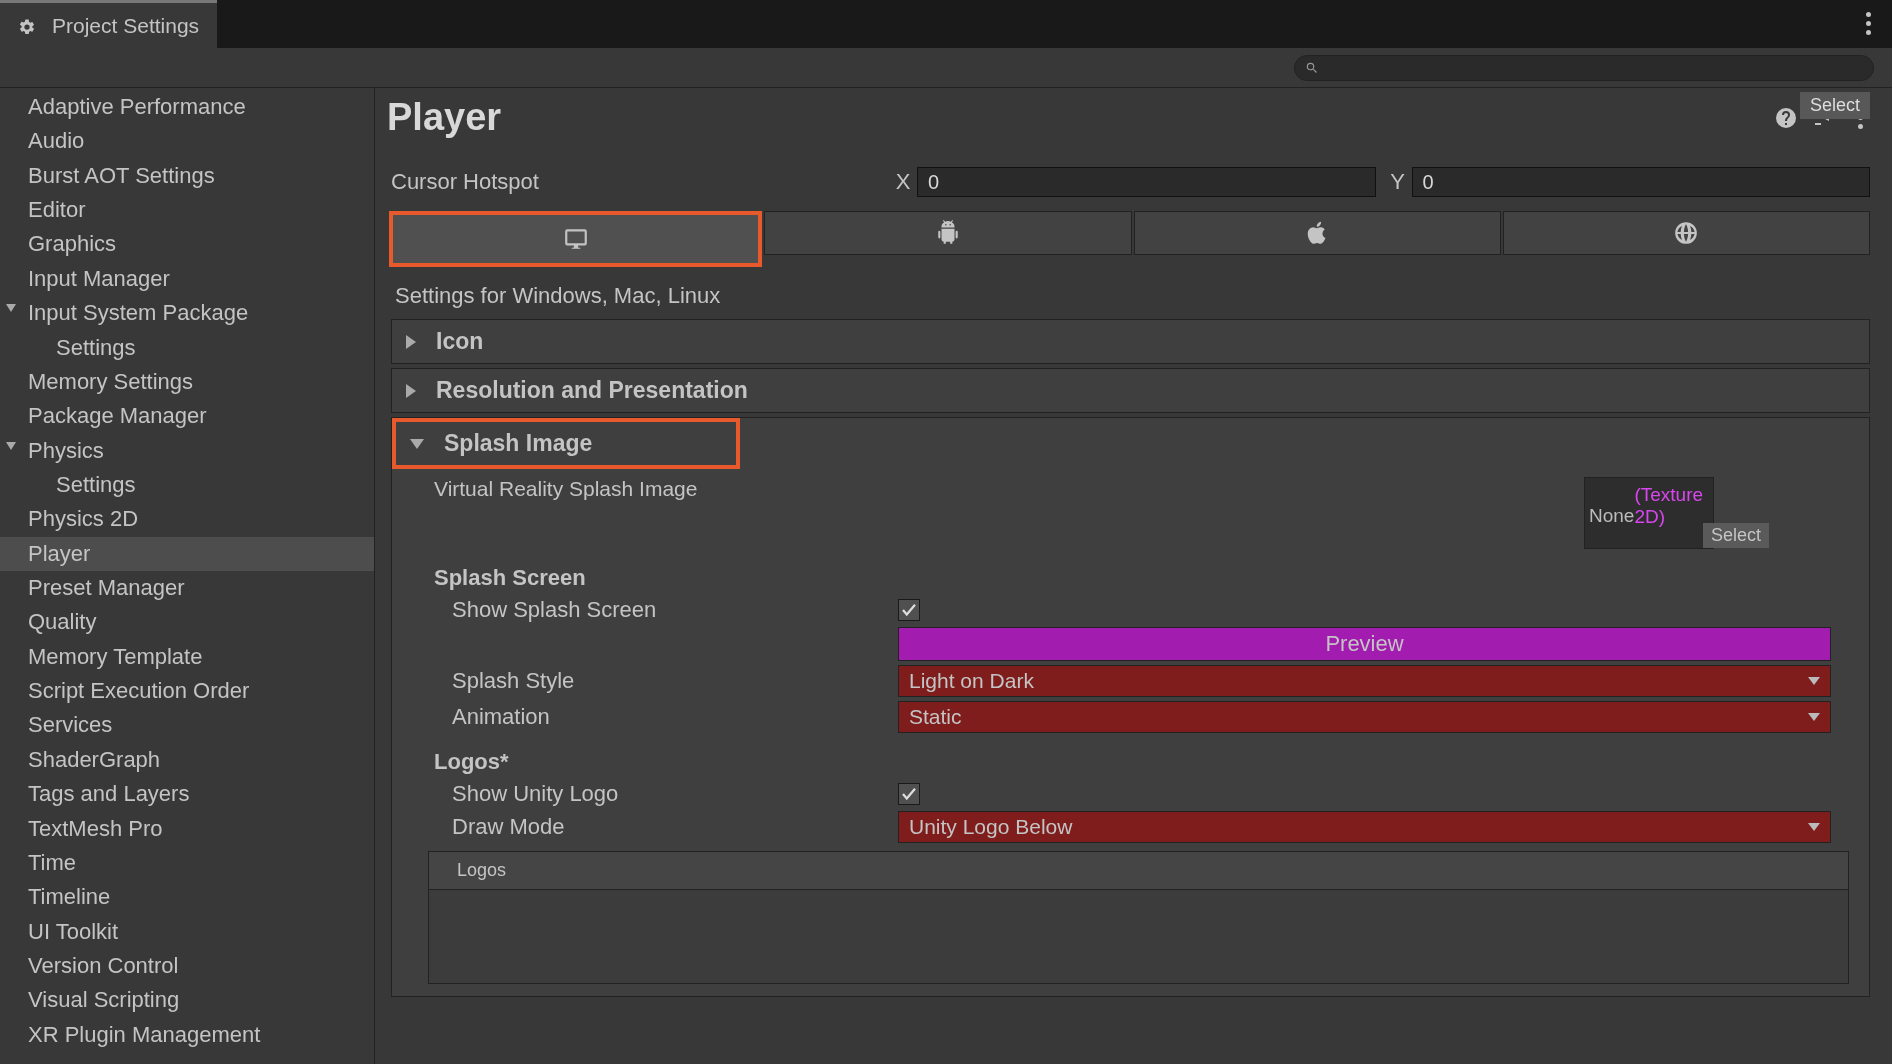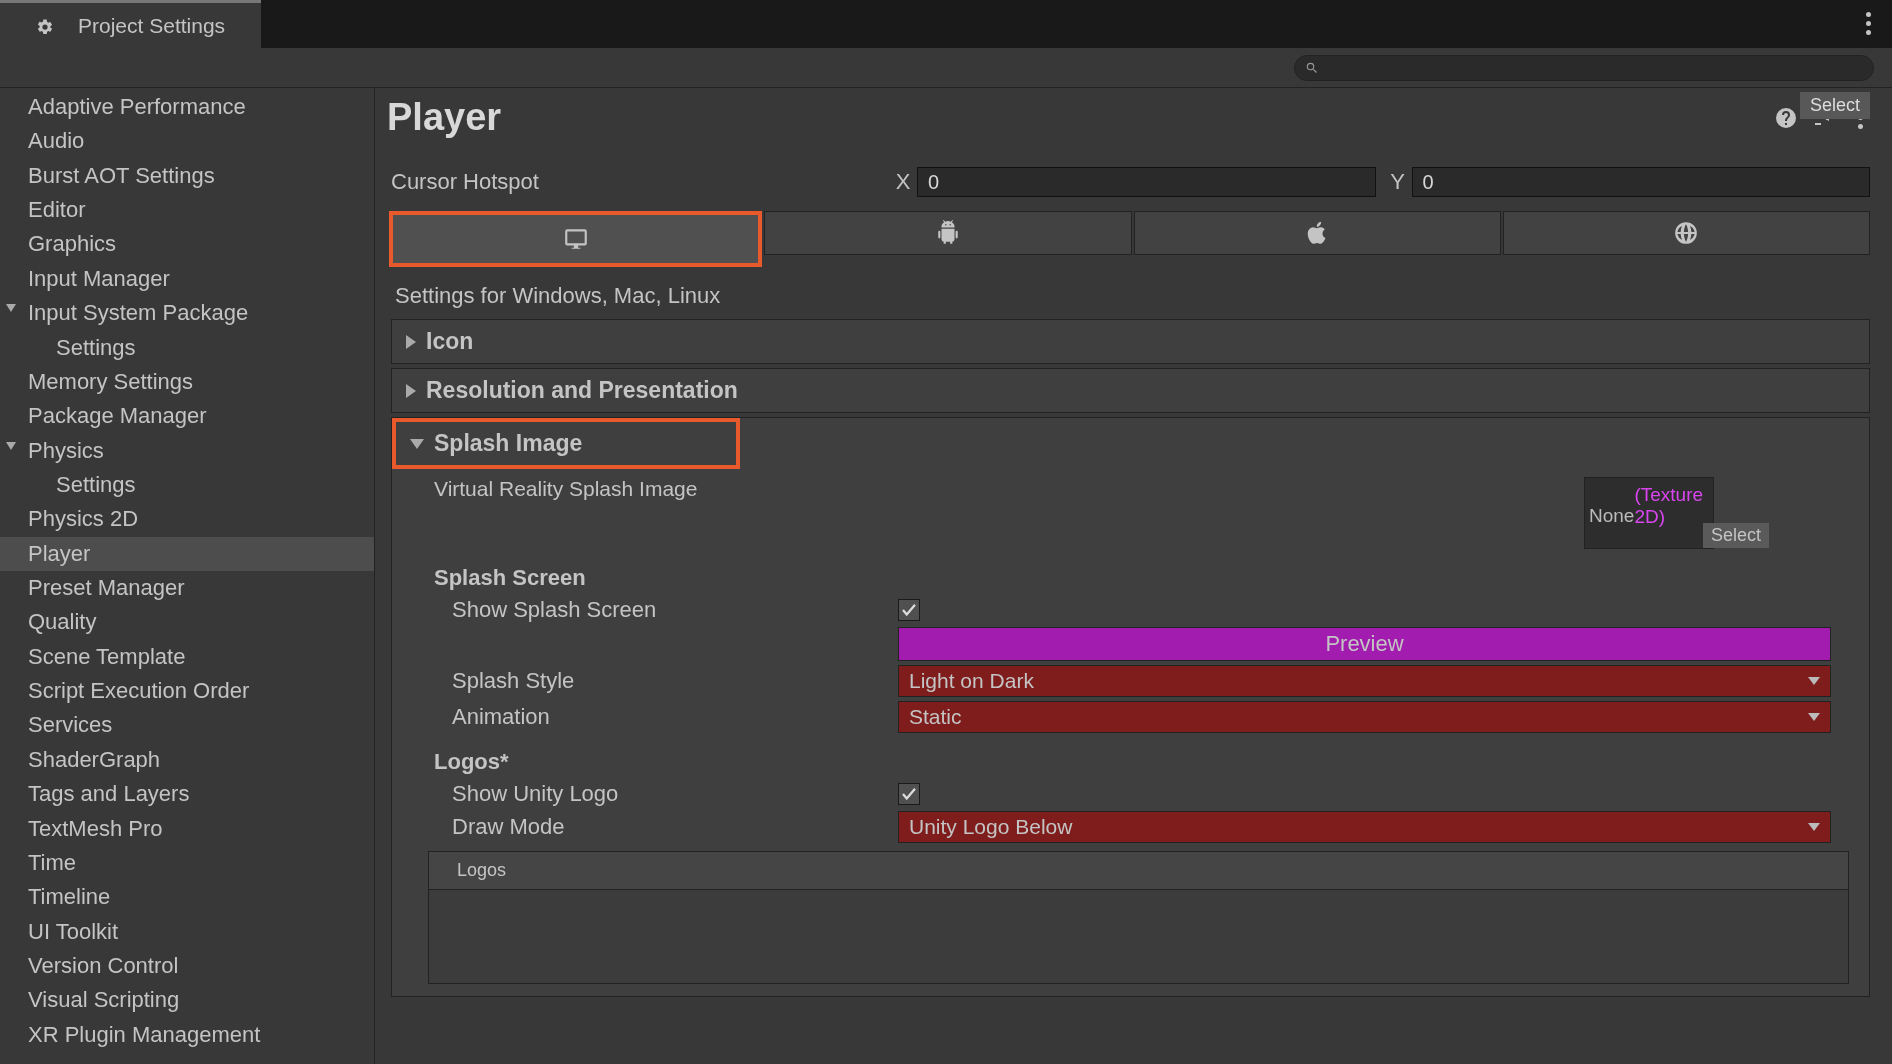--- a/index.html
+++ b/index.html
@@ -19,23 +19,23 @@
   height: 48px;
   display: flex;
   align-items: center;
   position: relative;
 }
 .tab {
   background: #383838;
   height: 48px;
   display: flex;
   align-items: center;
-  padding: 0 36px;
+  padding: 0 18px;
   border-top: 3px solid #191919;
-  gap: 24px;
+  gap: 16px;
 }
 .tab.active { border-top: 3px solid #777; }
 .gear-icon {
   width: 18px; height: 18px;
   display: inline-block;
 }
 .gear-icon svg { width: 100%; height: 100%; fill: #c4c4c4; }
 .kebab-menu {
   position: absolute;
   right: 14px;
@@ -196,21 +196,21 @@
 
 .foldout {
   border: 1px solid #222;
   background: #3f3f3f;
   margin: 4px 0 2px 4px;
 }
 .fold-header {
   display: flex;
   align-items: center;
   padding: 8px 14px;
-  gap: 10px;
+  gap: 20px;
   cursor: pointer;
   font-weight: bold;
   font-size: 23px;
 }
 .fold-header .tri {
   width: 0; height: 0;
 }
 .tri.right {
   border-top: 7px solid transparent;
   border-bottom: 7px solid transparent;
@@ -351,21 +351,21 @@
       <div class="side-item"><span class="arrow"></span><span>Input System Package</span></div>
       <div class="side-item child"><span>Settings</span></div>
       <div class="side-item"><span>Memory Settings</span></div>
       <div class="side-item"><span>Package Manager</span></div>
       <div class="side-item"><span class="arrow"></span><span>Physics</span></div>
       <div class="side-item child"><span>Settings</span></div>
       <div class="side-item"><span>Physics 2D</span></div>
       <div class="side-item selected"><span>Player</span></div>
       <div class="side-item"><span>Preset Manager</span></div>
       <div class="side-item"><span>Quality</span></div>
-      <div class="side-item"><span>Scene Template</span></div>
+      <div class="side-item"><span>Memory Template</span></div>
       <div class="side-item"><span>Script Execution Order</span></div>
       <div class="side-item"><span>Services</span></div>
       <div class="side-item"><span>ShaderGraph</span></div>
       <div class="side-item"><span>Tags and Layers</span></div>
       <div class="side-item"><span>TextMesh Pro</span></div>
       <div class="side-item"><span>Time</span></div>
       <div class="side-item"><span>Timeline</span></div>
       <div class="side-item"><span>UI Toolkit</span></div>
       <div class="side-item"><span>Version Control</span></div>
       <div class="side-item"><span>Visual Scripting</span></div>

